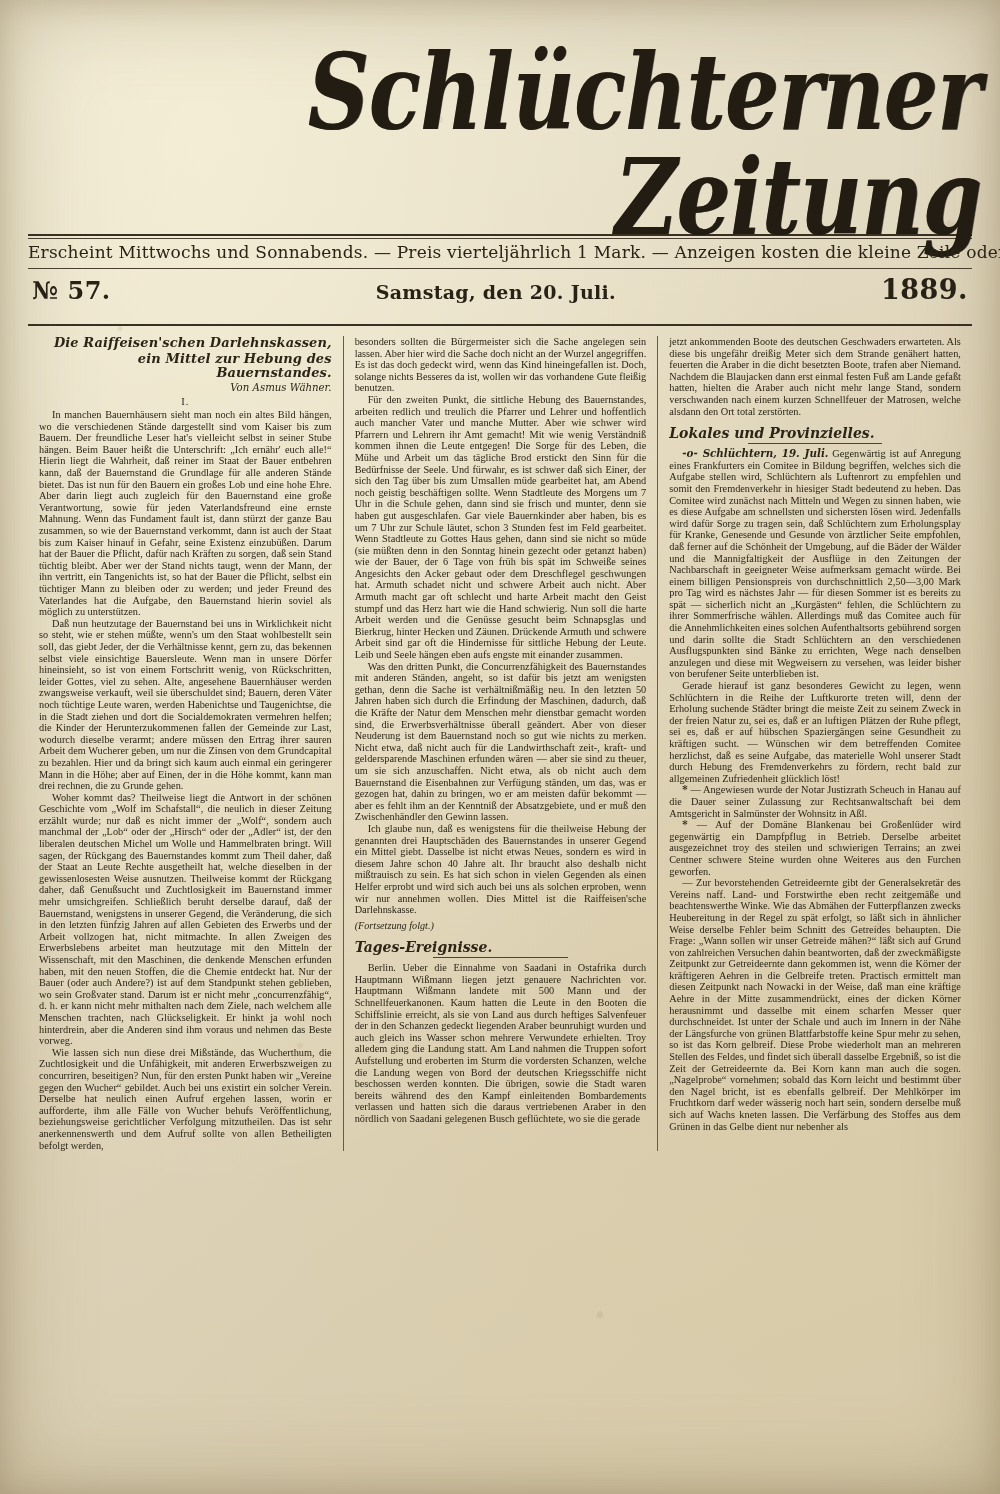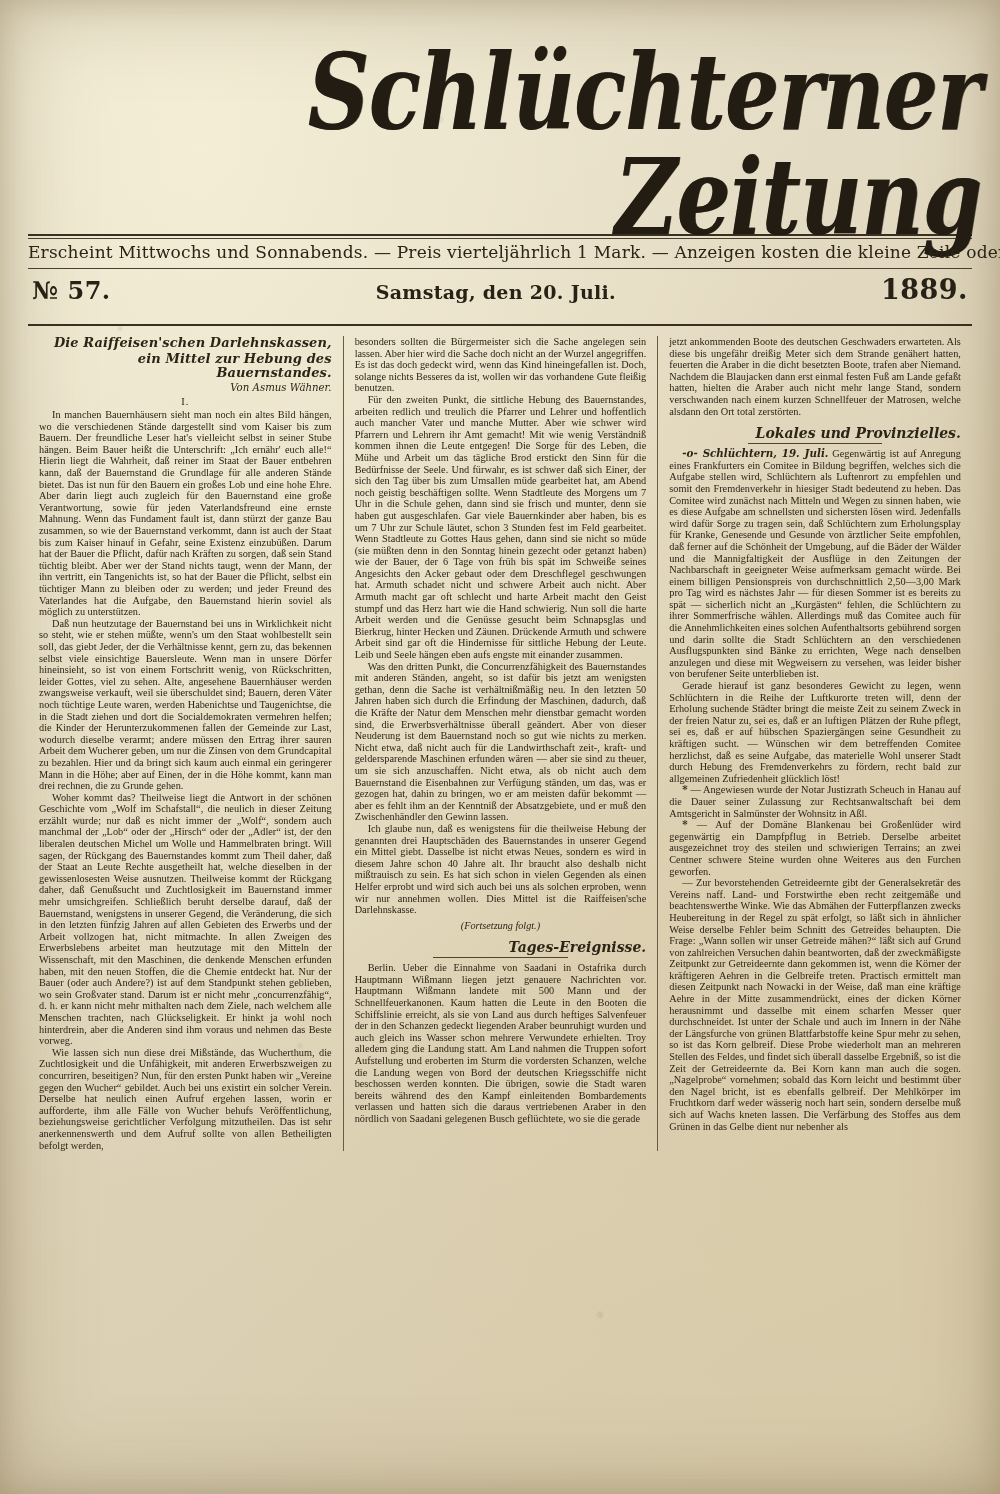--- a/index.html
+++ b/index.html
@@ -152,42 +152,41 @@
   }
   .art-sub {
     text-align: right;
     font-family: "DejaVu Serif", serif;
     font-size: 10.2px;
     line-height: 12px;
     margin: 0 0 2px 0;
     font-style: italic;
   }
   .sec-head {
-    text-align: right;
+    text-align: left;
     font-family: "DejaVu Serif", serif;
     font-weight: bold;
     font-style: italic;
     font-size: 14px;
     line-height: 18px;
     margin: 7px 0 1px 0;
   }
   .sec-rule {
     width: 46%;
     margin: 1px auto 4px auto;
     border: 0;
     border-top: 1px solid #51452f;
   }
   .roman-mark {
     text-align: center;
     font-size: 10.5px;
     letter-spacing: 1px;
     margin: 0 0 2px 0;
   }
   .cont-note {
-    text-align: center;
     font-style: italic;
     font-size: 10.2px;
     margin: 4px 0 6px 0;
   }
   .place-lead {
     font-family: "DejaVu Serif", serif;
     font-weight: bold;
     font-style: italic;
   }
 

